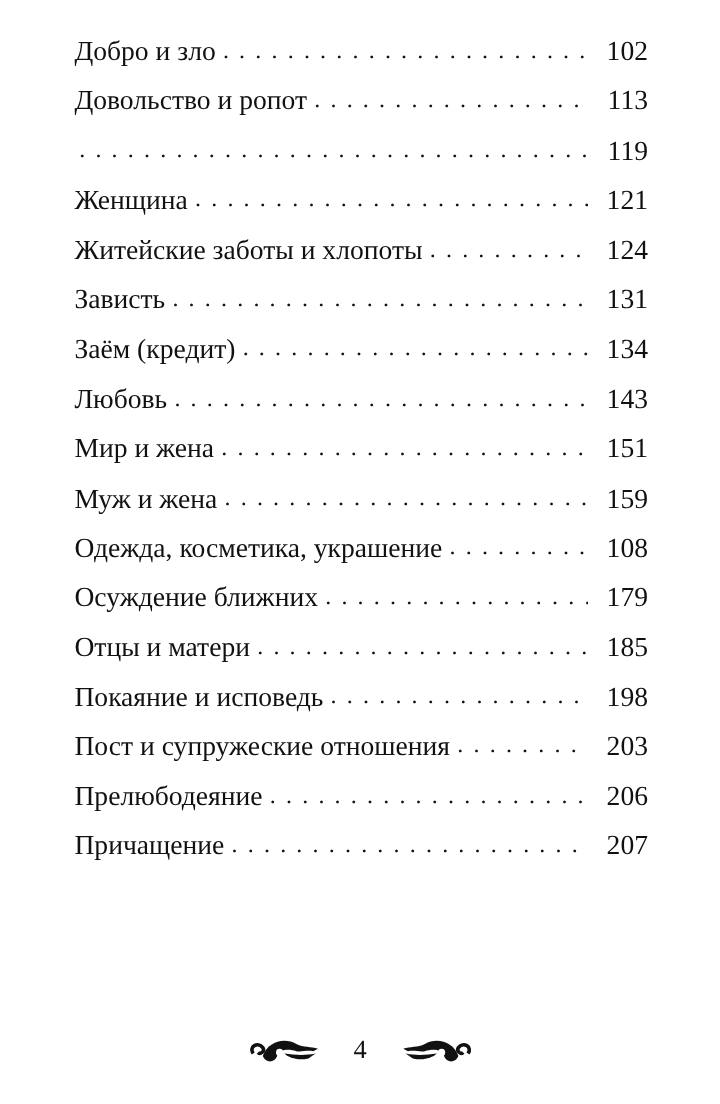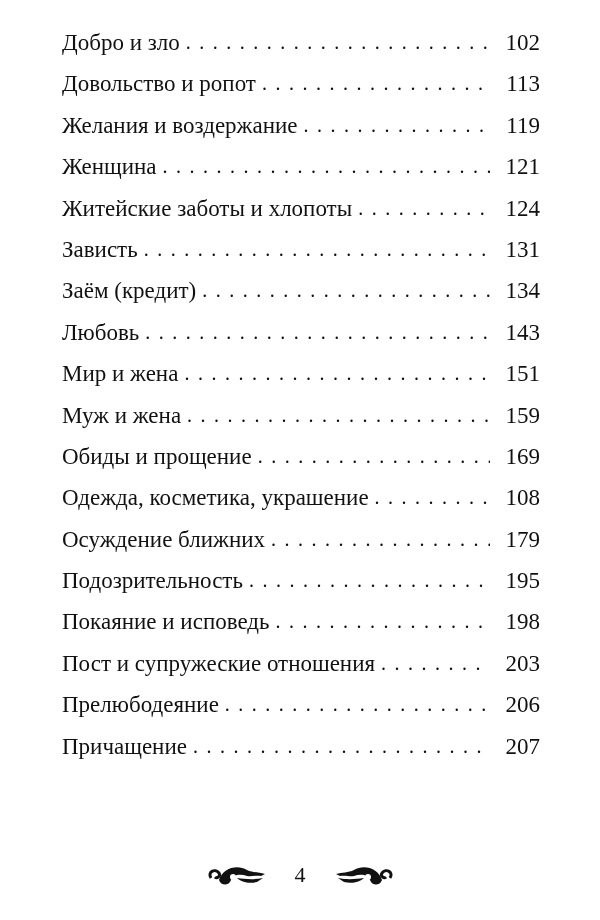--- a/index.html
+++ b/index.html
@@ -23,21 +23,20 @@
       <span class="title">Добро и зло</span>
       <span class="leader"></span>
       <span class="page">102</span>
     </div>
   <div class="row">
       <span class="title">Довольство и ропот</span>
       <span class="leader"></span>
       <span class="page">113</span>
     </div>
   <div class="row">
-      <span class="title">Желания и воздержание</span>
       <span class="leader"></span>
       <span class="page">119</span>
     </div>
   <div class="row">
       <span class="title">Женщина</span>
       <span class="leader"></span>
       <span class="page">121</span>
     </div>
   <div class="row">
       <span class="title">Житейские заботы и хлопоты</span>
@@ -63,38 +62,33 @@
       <span class="title">Мир и жена</span>
       <span class="leader"></span>
       <span class="page">151</span>
     </div>
   <div class="row">
       <span class="title">Муж и жена</span>
       <span class="leader"></span>
       <span class="page">159</span>
     </div>
   <div class="row">
-      <span class="title">Обиды и прощение</span>
-      <span class="leader"></span>
-      <span class="page">169</span>
-    </div>
-  <div class="row">
       <span class="title">Одежда, косметика, украшение</span>
       <span class="leader"></span>
       <span class="page">108</span>
     </div>
   <div class="row">
       <span class="title">Осуждение ближних</span>
       <span class="leader"></span>
       <span class="page">179</span>
     </div>
   <div class="row">
-      <span class="title">Подозрительность</span>
+      <span class="title">Отцы и матери</span>
       <span class="leader"></span>
-      <span class="page">195</span>
+      <span class="page">185</span>
     </div>
   <div class="row">
       <span class="title">Покаяние и исповедь</span>
       <span class="leader"></span>
       <span class="page">198</span>
     </div>
   <div class="row">
       <span class="title">Пост и супружеские отношения</span>
       <span class="leader"></span>
       <span class="page">203</span>

